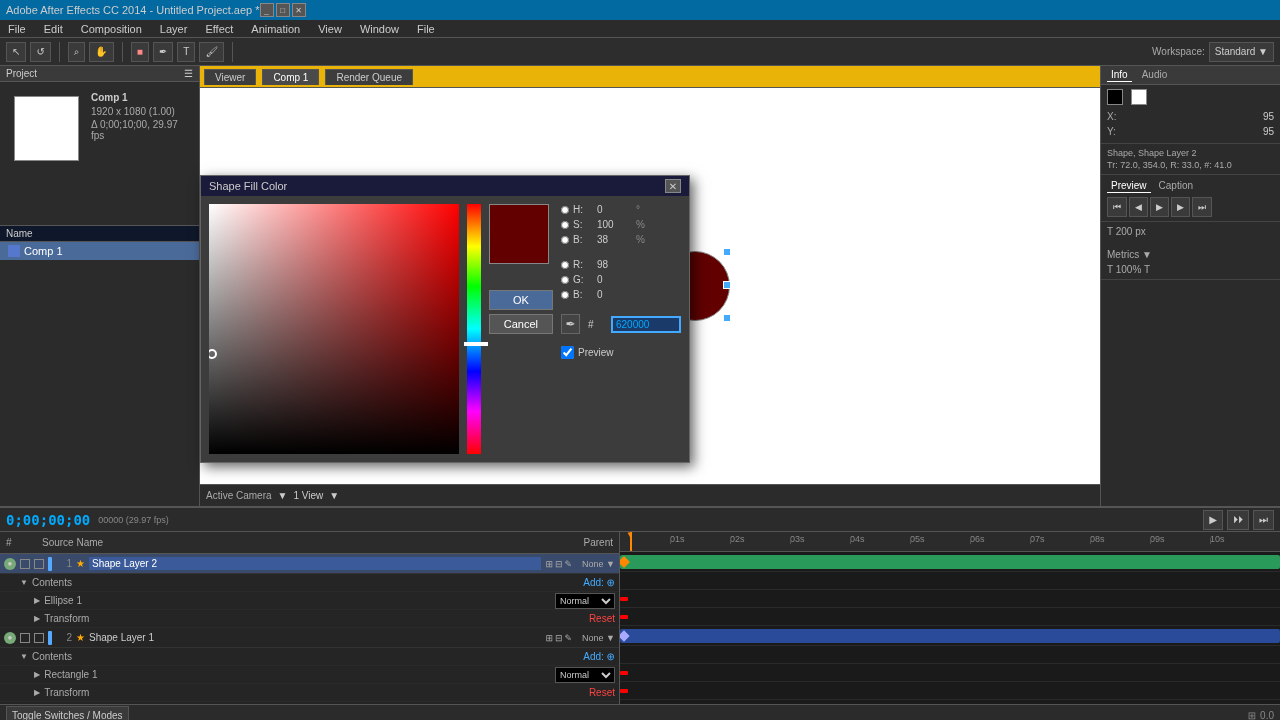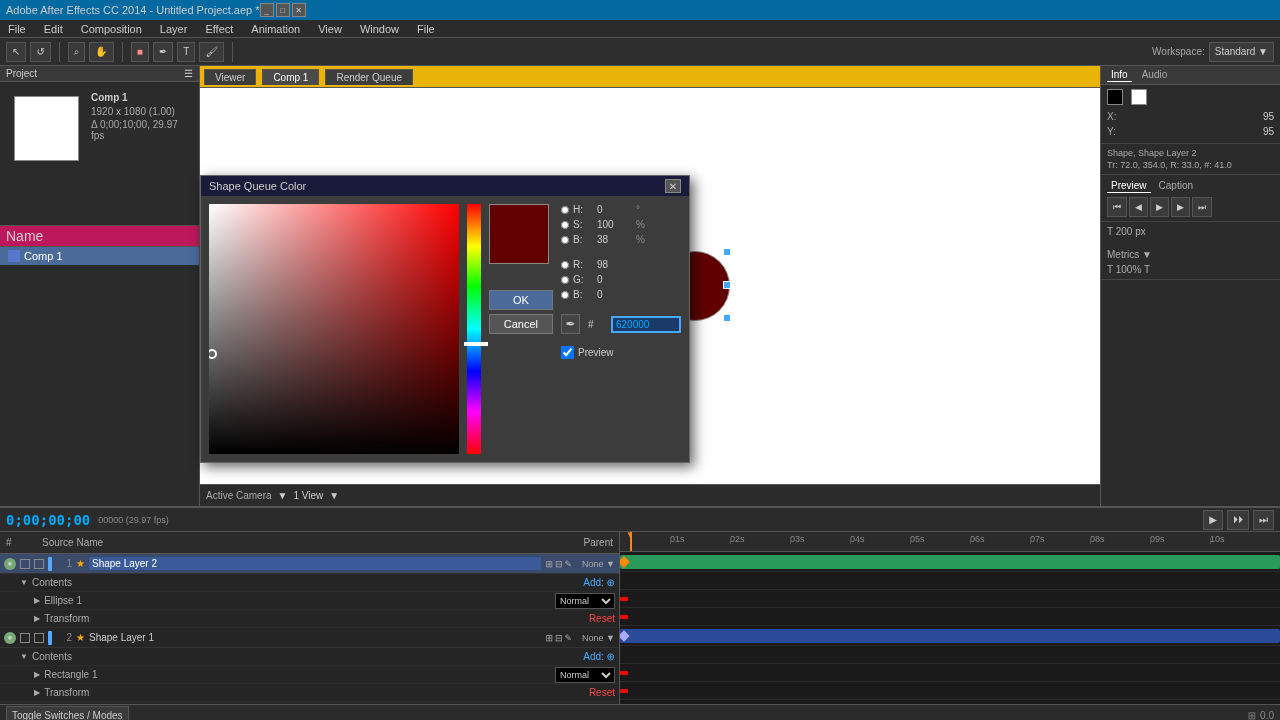--- a/index.html
+++ b/index.html
@@ -96,23 +96,23 @@
     }
     #project-thumb {
       width: 60px; height: 60px;
       background: #fff;
       margin: 8px;
       float: left;
     }
     #project-info { padding: 8px 4px; font-size: 10px; color: #aaa; }
     #comp-list-panel { flex: 1; overflow-y: auto; }
     #comp-list-header {
-      background: #be185d;
+      background: #0f172a;
       padding: 2px 6px;
-      font-size: 14px;
+      font-size: 10px;
       border-bottom: 1px solid #555;
     }
     .comp-list-item {
       padding: 3px 8px;
       font-size: 11px;
       cursor: pointer;
       display: flex; align-items: center; gap: 4px;
     }
     .comp-list-item.selected { background: #4a6a9a; color: #fff; }
     .comp-icon {
@@ -840,21 +840,21 @@
     <div style="margin-left:auto;display:flex;align-items:center;gap:4px;font-size:10px;color:#888;">
       <span>⊞</span>
       <span>0.0</span>
     </div>
   </div>
 </div>
 
 <div id="dialog-overlay">
   <div id="color-dialog">
     <div id="dialog-title-bar">
-      <span>Shape Queue Color</span>
+      <span>Shape Fill Color</span>
       <div id="dialog-close">✕</div>
     </div>
     <div id="dialog-body">
 
       <div id="color-picker-area">
         <div id="color-picker-canvas" style="background: linear-gradient(to right, #fff, #ff0000); position:relative; width:250px; height:250px;">
           <div id="picker-dark-overlay" style="position:absolute;top:0;left:0;width:100%;height:100%;background:linear-gradient(to bottom, transparent, #000);"></div>
           <div id="picker-cursor" style="position:absolute;width:10px;height:10px;border:2px solid #fff;border-radius:50%;top:60%;left:1%;transform:translate(-50%,-50%);pointer-events:none;"></div>
         </div>
       </div>

